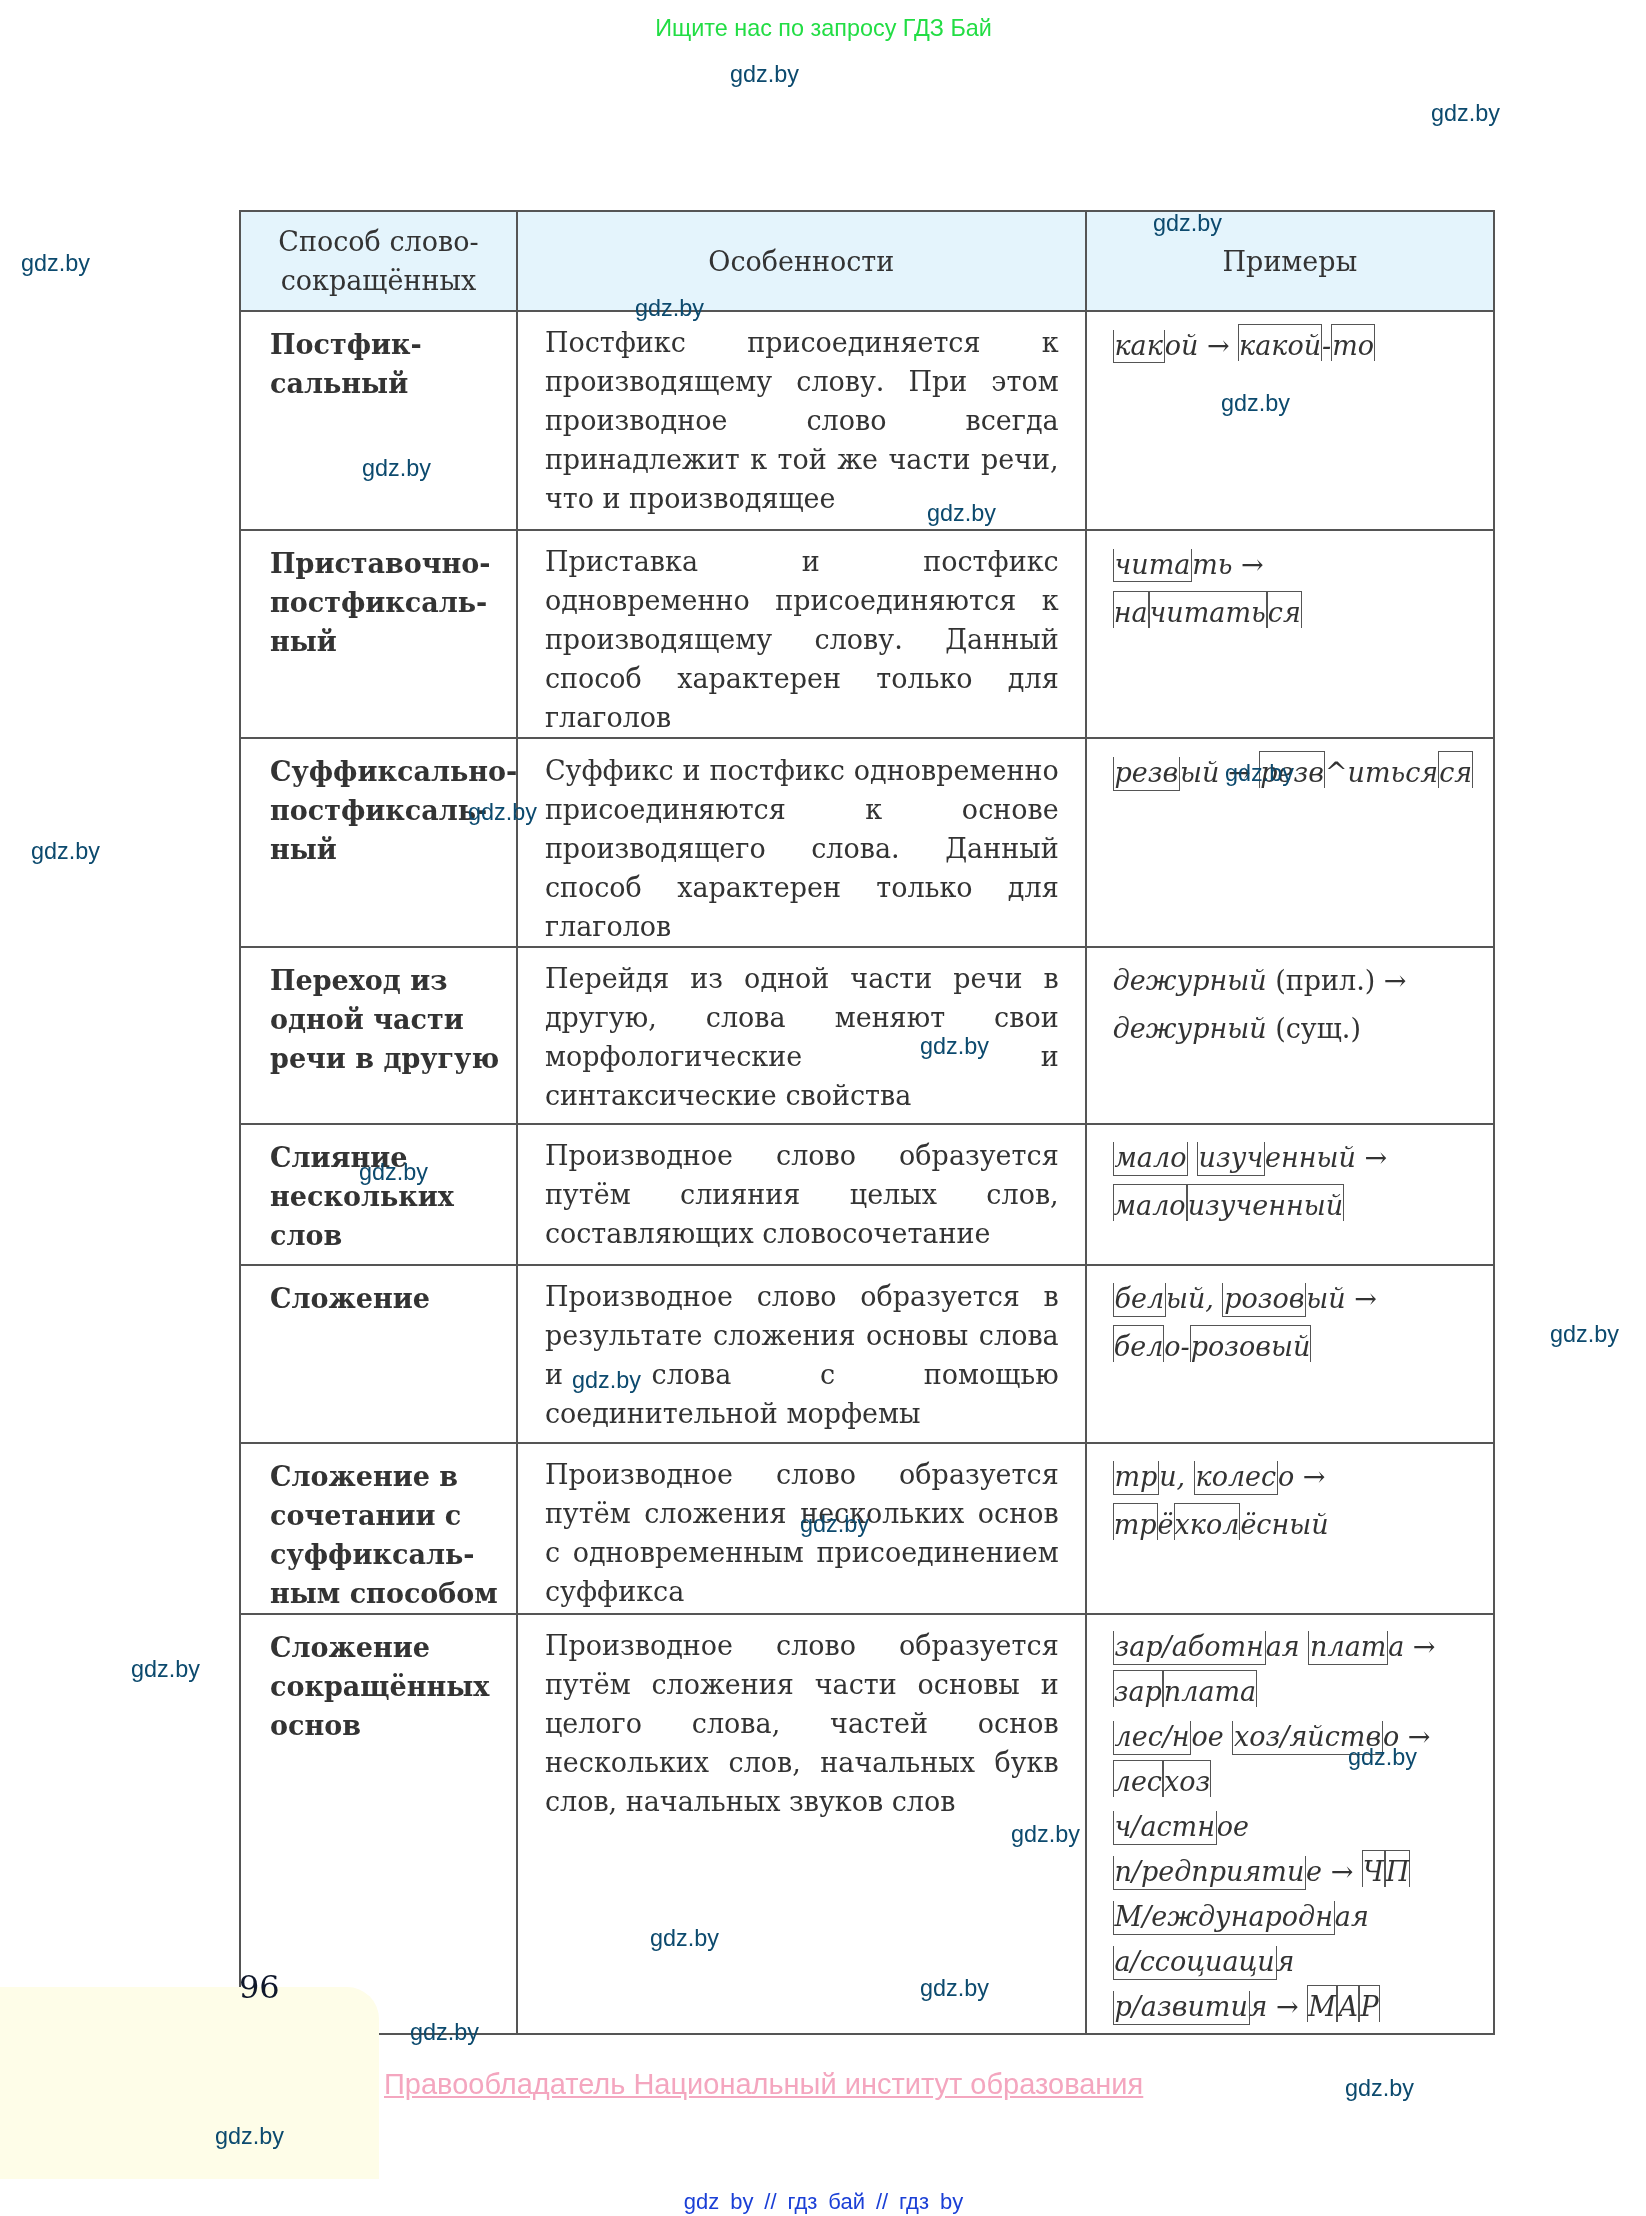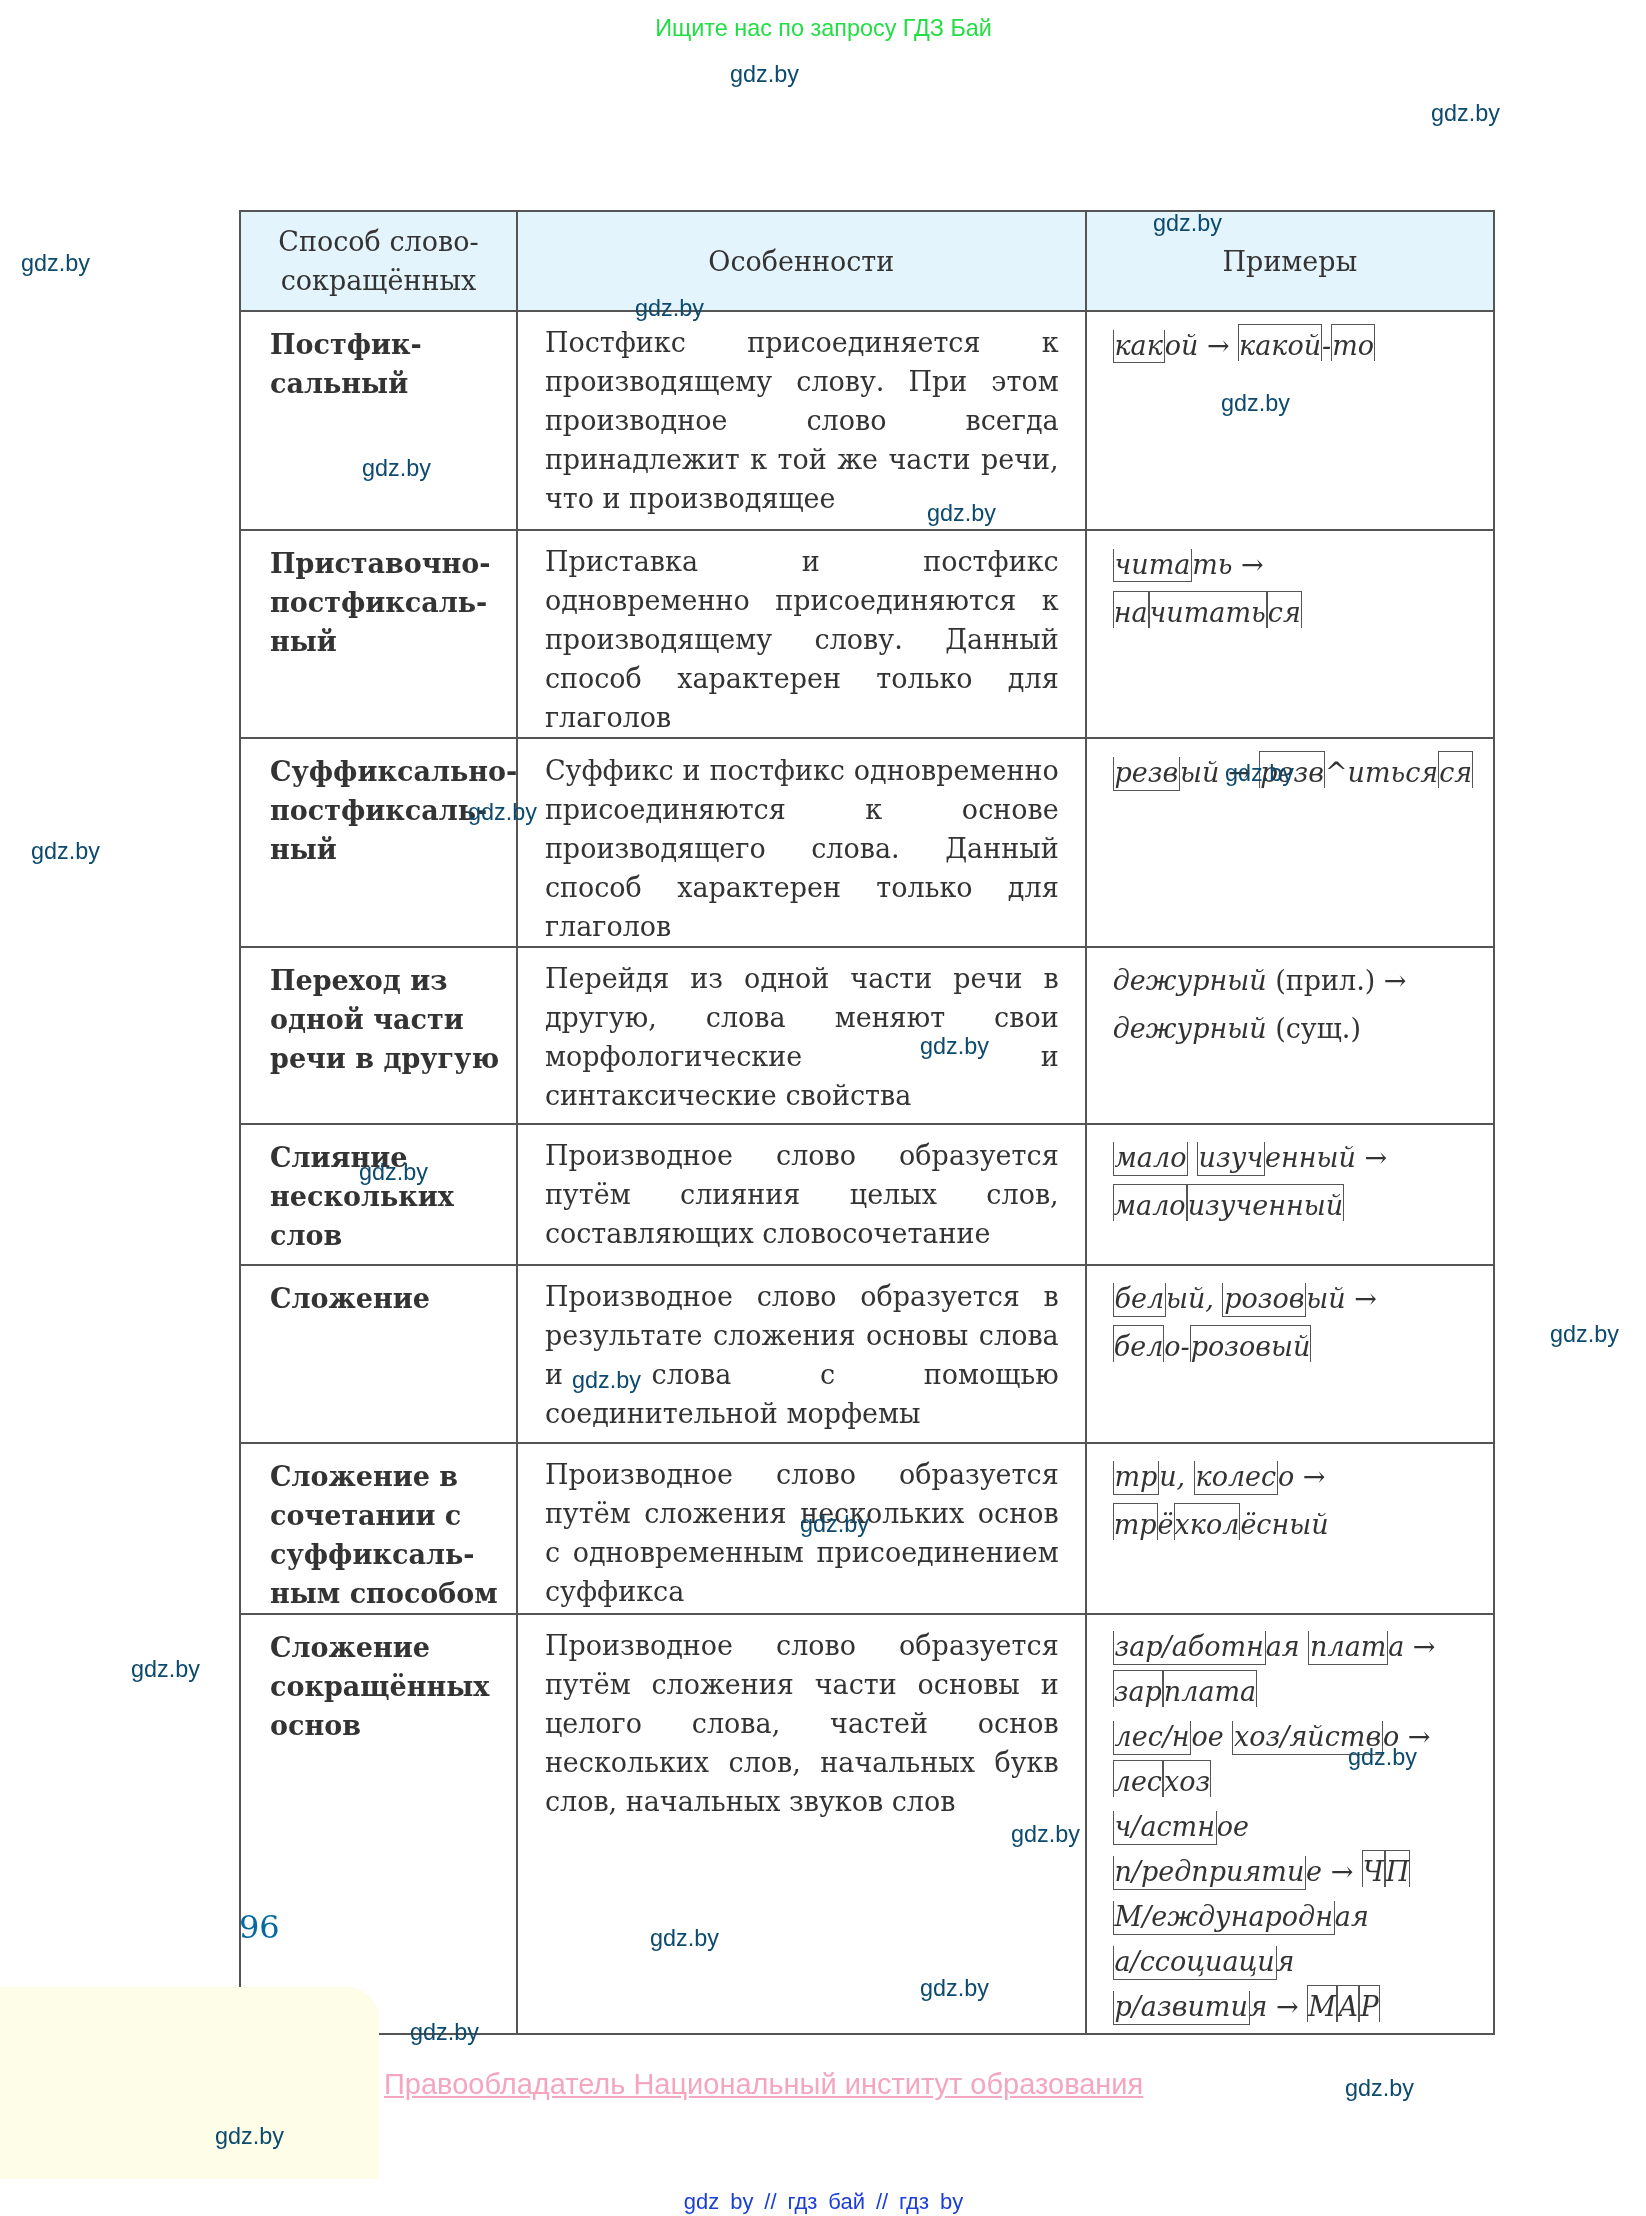--- a/index.html
+++ b/index.html
@@ -13,21 +13,21 @@
   .tbl th { background:#e4f4fc; font-weight:normal; height:98px; vertical-align:middle; font-size:27px; line-height:39px; text-align:center; }
   .c1 { width:276px; } .c2 { width:567px; } .c3 { width:407px; }
   .name { font-weight:bold; font-size:27px; line-height:39px; padding:13px 16px 0 29px; }
   .desc { font-size:27px; line-height:39px; padding:11.3px 26px 0 27px; text-align:justify; }
   .ex { font-size:27px; line-height:48px; padding:9.7px 16px 0 26px; font-style:italic; }
   .ex .line { white-space:nowrap; }
   .ex .up { font-style:normal; }
   .stem { border:1.6px solid #555; border-top:none; padding:0 0.8px 1.6px; }
   .ob { border:1.6px solid #555; border-bottom:none; padding-top:5px; }
   .page-box { position:absolute; left:0; top:1987px; width:379px; height:192px; background:#fefde8; border-top-right-radius:32px; }
-  .page-num { position:absolute; left:239px; top:1908px; font-size:32px; color:#0369a1; }
+  .page-num { position:absolute; left:239px; top:1968px; font-size:32px; color:#0f172a; }
   .copyright { position:absolute; left:384px; top:2068px; font-family:"Liberation Sans", sans-serif; font-size:29px; color:#f4a6bf; text-decoration:underline; }
   .footer-links { position:absolute; left:0; top:2189px; width:1647px; text-align:center; font-family:"Liberation Sans", sans-serif; font-size:22px; color:#1a3fd6; word-spacing:4.8px; }
 </style>
 </head>
 <body>
 
 <div class="top-banner">Ищите нас по запросу ГДЗ Бай</div>
 
 <table class="tbl">
   <colgroup>

